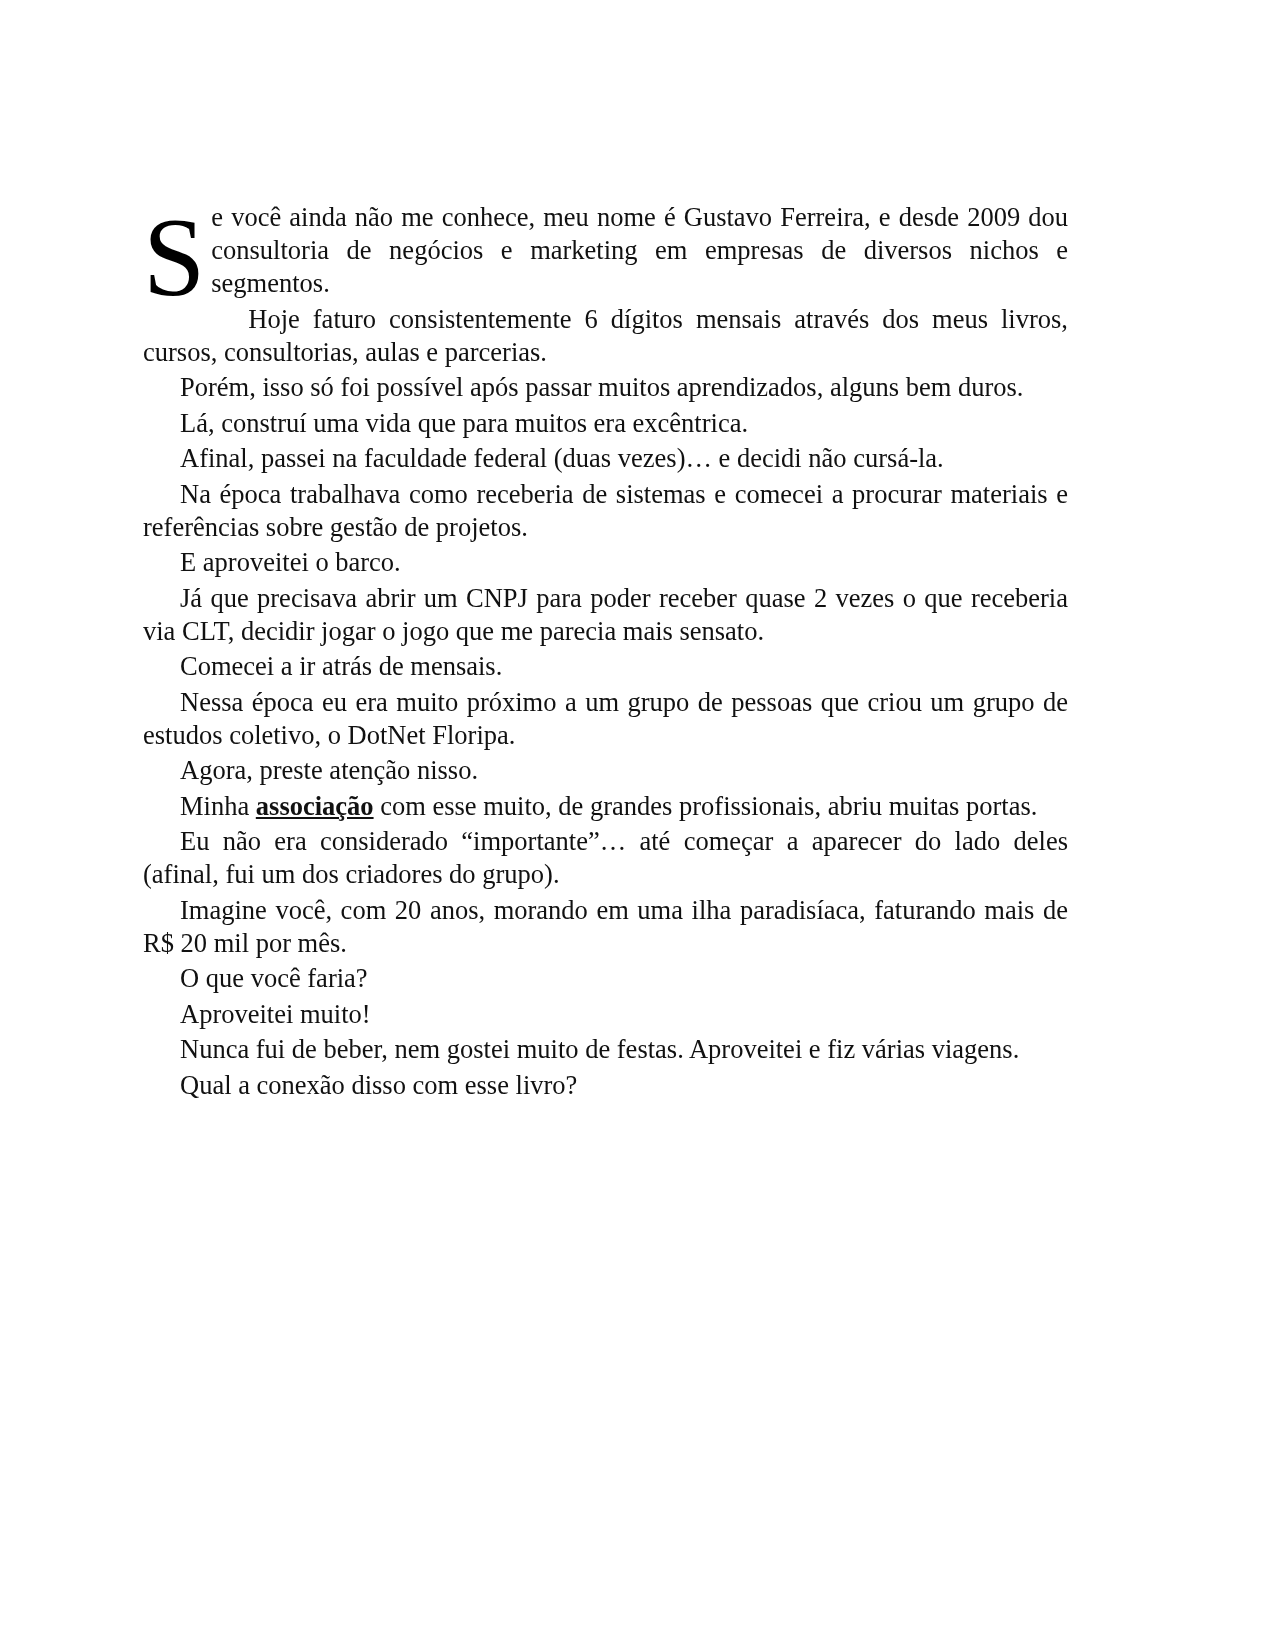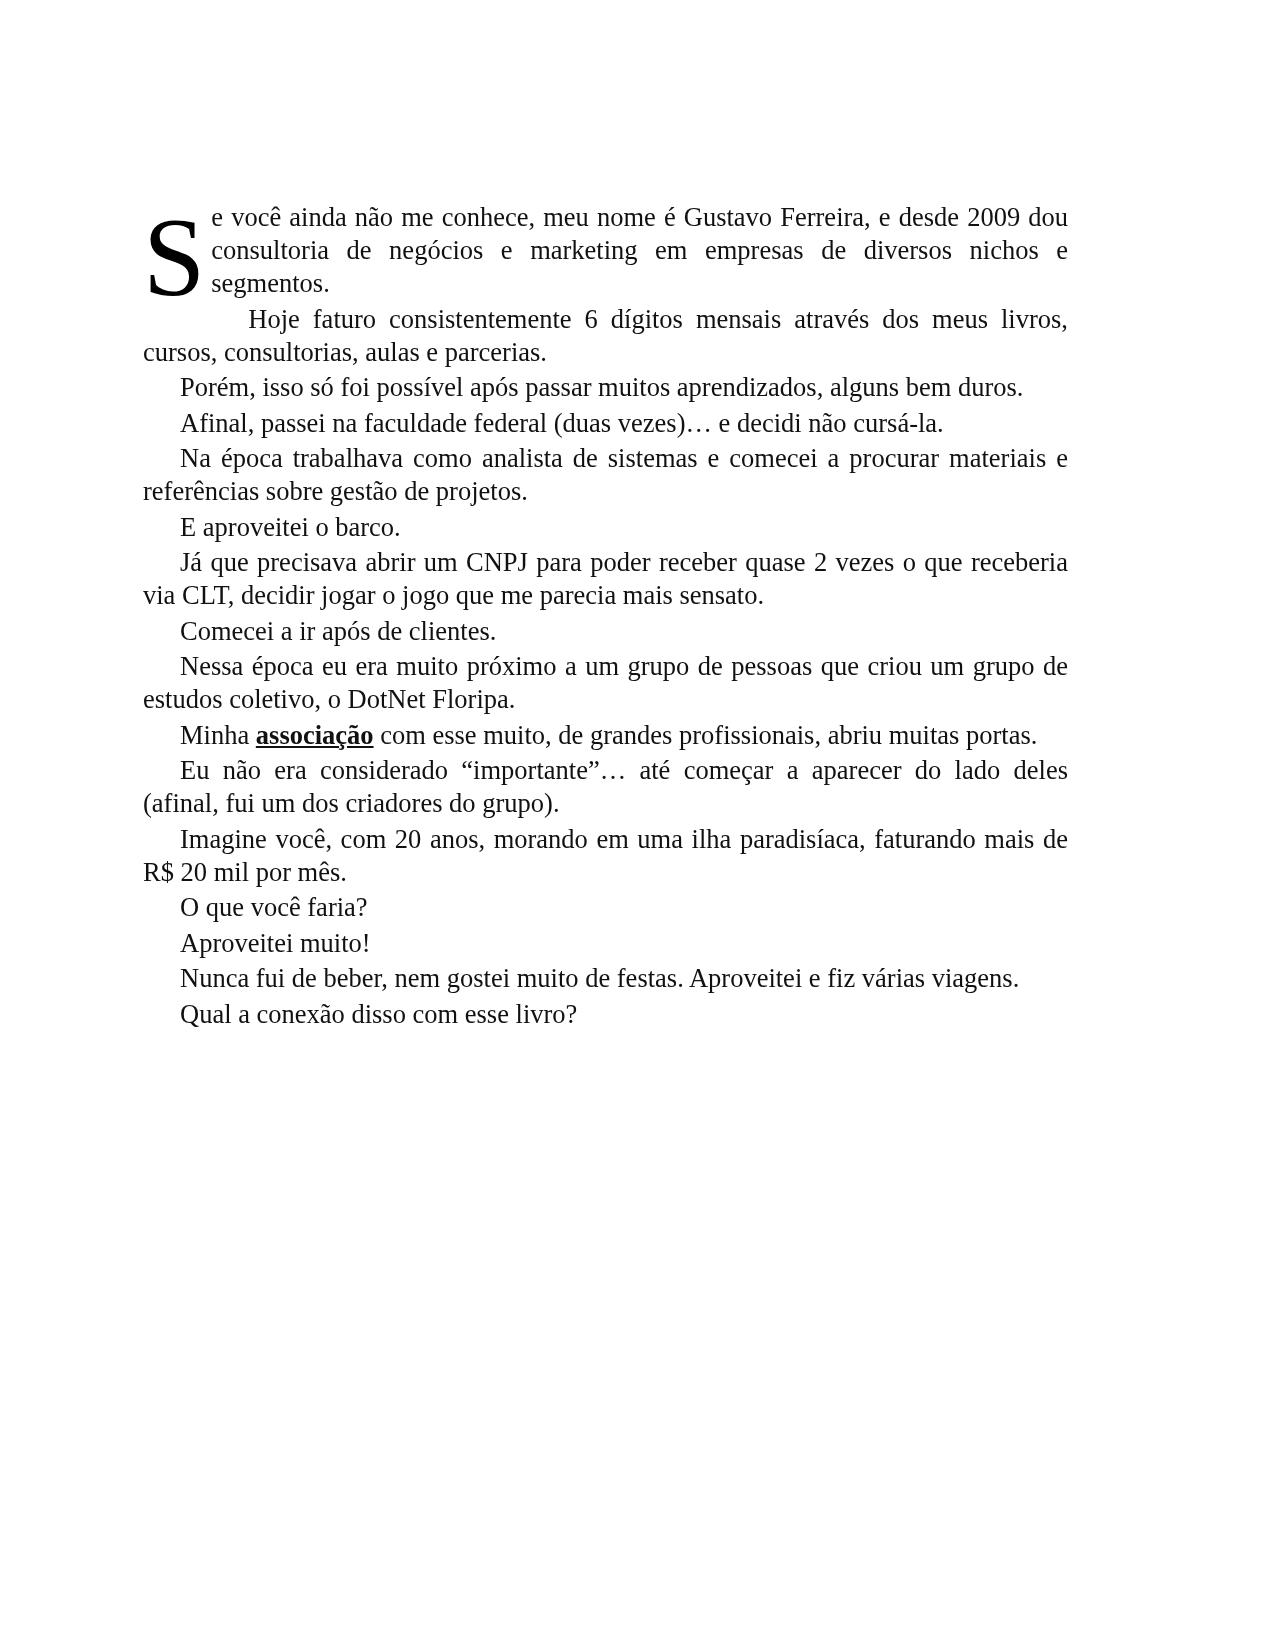--- a/index.html
+++ b/index.html
@@ -33,26 +33,28 @@
   b { font-weight: bold; text-decoration: underline; }
 </style>
 </head>
 <body>
 
 <div class="page">
   <p class="para first"><span class="dropcap">S</span><span>e você ainda não me conhece, meu nome é Gustavo Ferreira, e desde 2009 dou consultoria de negócios e marketing em empresas de diversos nichos e segmentos.</span></p>
 
   <p class="para">Hoje faturo consistentemente 6 dígitos mensais através dos meus livros, cursos, consultorias, aulas e parcerias.</p>
   <p class="para">Porém, isso só foi possível após passar muitos aprendizados, alguns bem duros.</p>
+  <p class="para">Lá, construí uma vida que para muitos era excêntrica.</p>
   <p class="para">Afinal, passei na faculdade federal (duas vezes)… e decidi não cursá-la.</p>
-  <p class="para">Na época trabalhava como analista de sistemas e comecei a procurar materiais e referências sobre gestão de projetos.</p>
+  <p class="para">Na época trabalhava como receberia de sistemas e comecei a procurar materiais e referências sobre gestão de projetos.</p>
   <p class="para">E aproveitei o barco.</p>
   <p class="para">Já que precisava abrir um CNPJ para poder receber quase 2 vezes o que receberia via CLT, decidir jogar o jogo que me parecia mais sensato.</p>
-  <p class="para">Comecei a ir após de clientes.</p>
+  <p class="para">Comecei a ir atrás de mensais.</p>
   <p class="para">Nessa época eu era muito próximo a um grupo de pessoas que criou um grupo de estudos coletivo, o DotNet Floripa.</p>
+  <p class="para">Agora, preste atenção nisso.</p>
 
   <p class="para"><span>Minha </span><b>associação</b><span> com esse muito, de grandes profissionais, abriu muitas portas.</span></p>
 
   <p class="para">Eu não era considerado “importante”… até começar a aparecer do lado deles (afinal, fui um dos criadores do grupo).</p>
   <p class="para">Imagine você, com 20 anos, morando em uma ilha paradisíaca, faturando mais de R$ 20 mil por mês.</p>
   <p class="para">O que você faria?</p>
   <p class="para">Aproveitei muito!</p>
   <p class="para">Nunca fui de beber, nem gostei muito de festas. Aproveitei e fiz várias viagens.</p>
   <p class="para">Qual a conexão disso com esse livro?</p>
 </div>

